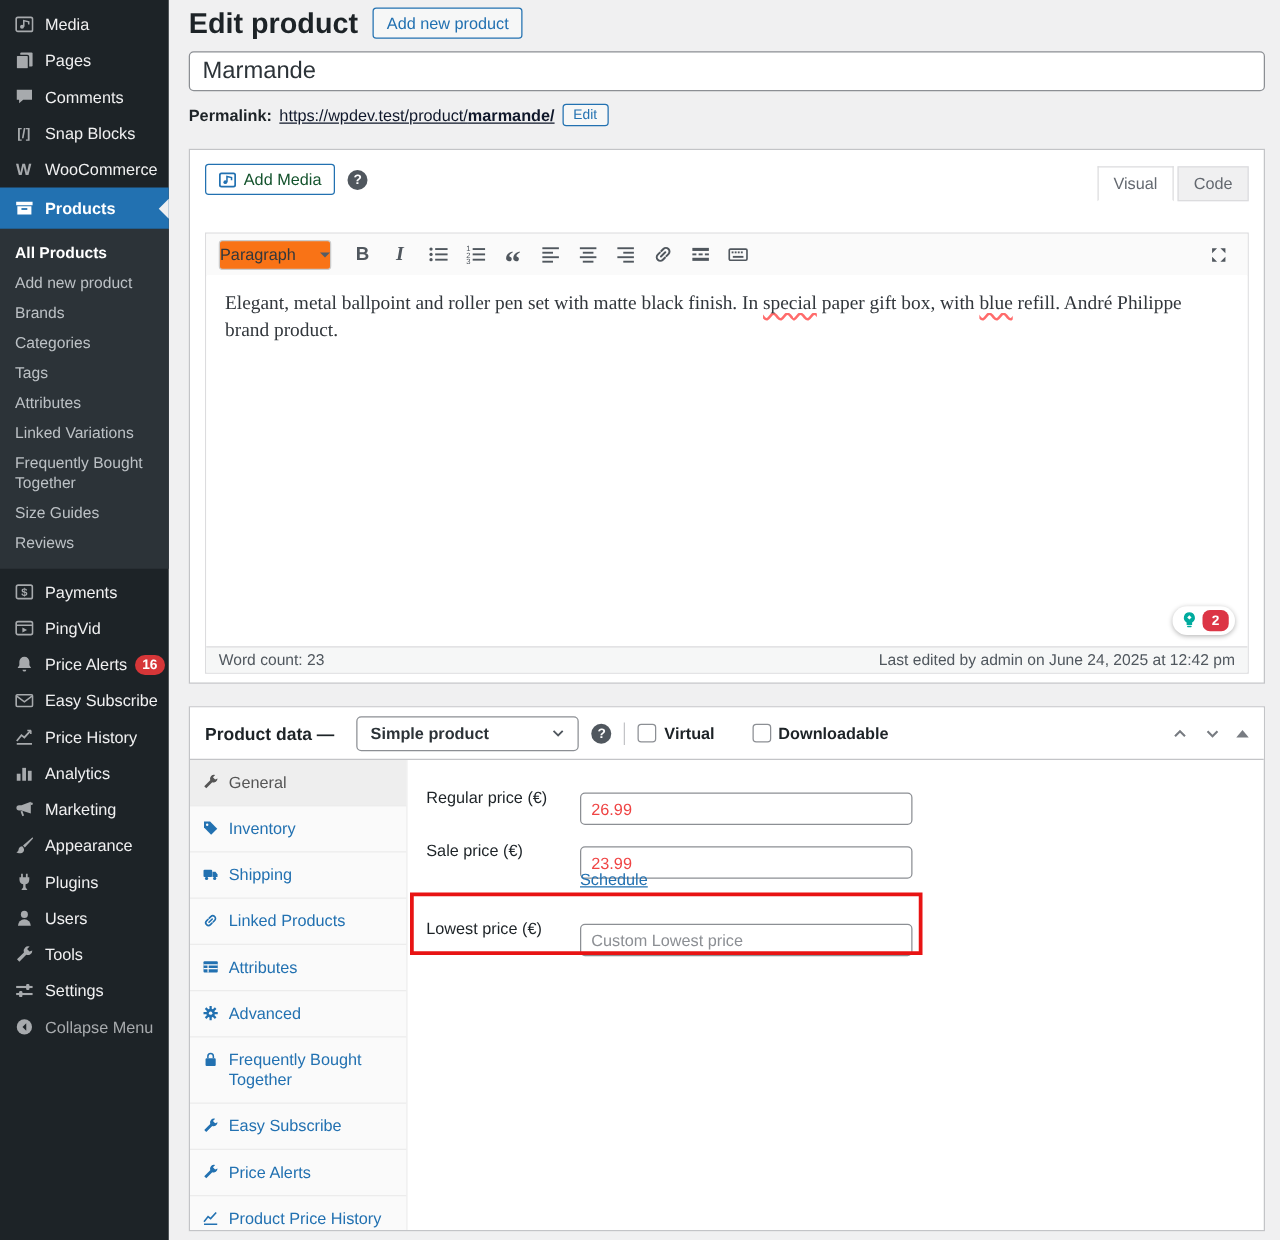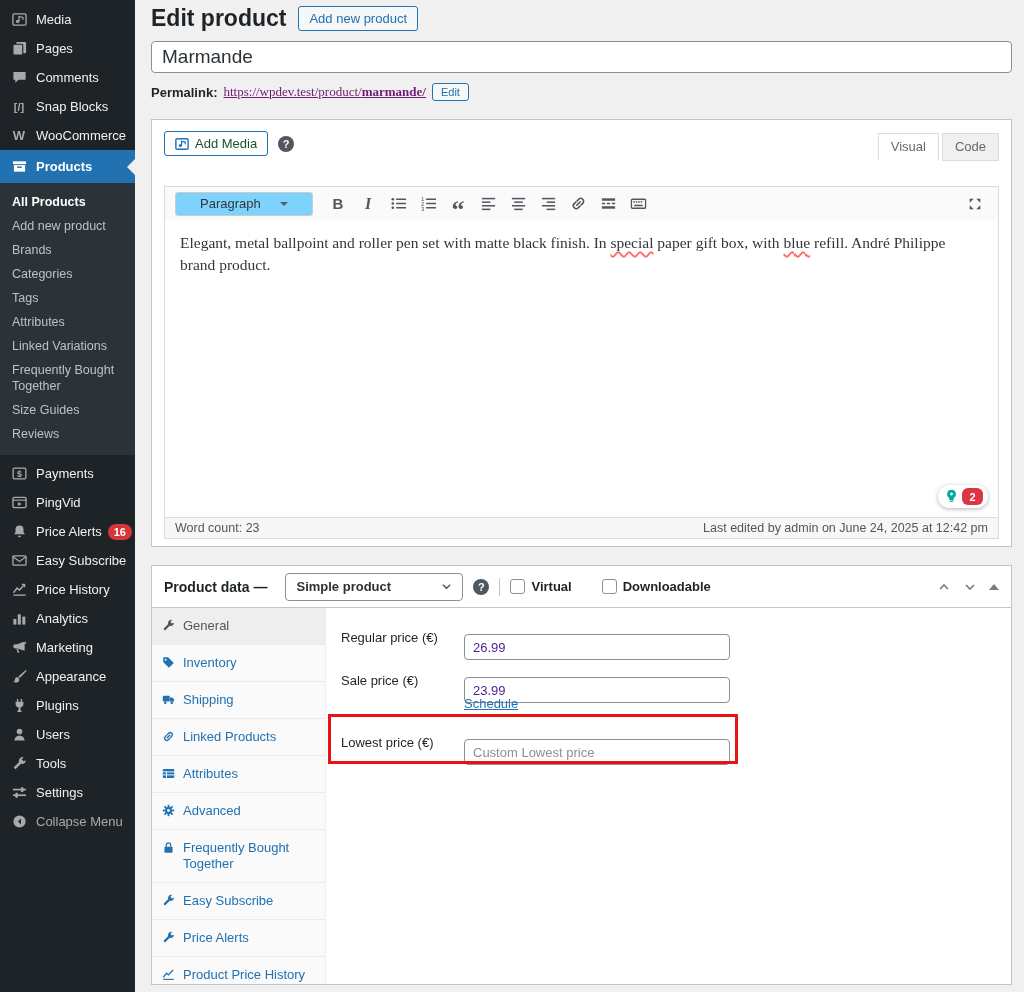--- a/index.html
+++ b/index.html
@@ -28,41 +28,41 @@
   .content{position:absolute;left:135px;top:0;right:0;bottom:0;}
   .page-header{position:absolute;left:16px;top:5px;display:flex;align-items:center;gap:12px;}
   .page-title{font-size:23px;font-weight:600;color:#1d2327;}
   .btn-secondary{background:#f6f7f7;border:1px solid #2271b1;color:#2271b1;border-radius:3px;
      font-size:13px;padding:4px 10px;cursor:pointer;font-family:inherit;}
   .title-input{position:absolute;left:16px;top:41px;width:861px;height:32px;box-sizing:border-box;
      border:1px solid #8c8f94;border-radius:4px;padding:0 10px;font-size:19px;color:#2c3338;
      font-family:inherit;background:#fff;}
   .permalink{position:absolute;left:16px;top:83px;display:flex;align-items:center;gap:6px;font-size:13px;justify-content:flex-end;}
   .permalink .plabel{font-weight:600;}
-  .permalink a{color:#701a75;text-decoration:underline;font-family:Liberation Serif, serif;}
+  .permalink a{color:#0f172a;text-decoration:underline;}
   .permalink a b{font-weight:700;}
   .btn-small{background:#f6f7f7;border:1px solid #2271b1;color:#2271b1;border-radius:3px;
      font-size:11px;padding:2px 8px;cursor:pointer;font-family:inherit;}
   .metabox{position:absolute;left:16px;width:861px;background:#fff;border:1px solid #c3c4c7;box-sizing:border-box;}
   .box-header{height:32px;line-height:32px;padding:0 12px;font-size:14px;font-weight:600;border-bottom:1px solid #c3c4c7;}
   
   .desc-box{top:119px;height:428px;}
   .media-row{position:relative;height:33px;padding:7px 12px 0 12px;display:flex;align-items:center;gap:10px;}
   .btn-media{display:flex;align-items:center;gap:6px;background:#fff;border:1px solid #2271b1;color:#14532d;
      border-radius:3px;font-size:13px;padding:4px 10px;cursor:pointer;font-family:inherit;}
   .help-dot{width:16px;height:16px;border-radius:50%;background:#50575e;color:#fff;font-size:11px;font-weight:700;
      display:flex;align-items:center;justify-content:center;cursor:pointer;}
   .editor-tabs{position:absolute;right:12px;bottom:-1px;display:flex;z-index:2;}
   .etab{height:26px;line-height:26px;padding:0 12px;font-size:13px;color:#646970;border:1px solid #dcdcde;cursor:pointer;}
   .etab.visual{background:#fff;border-bottom-color:#fff;margin-left:20px;}
   .etab.code{background:#f0f0f1;margin-left:3px;}
   .editor-frame{position:absolute;left:12px;right:12px;top:66px;bottom:7px;border:1px solid #dcdcde;background:#fff;}
   .mce-toolbar{display:flex;align-items:center;gap:4px;height:33px;padding:0 10px;background:#fafafa;border-bottom:1px solid #dcdcde;}
-  .para-select{width:88px;height:22px;background:#7dd3fc;border:1px solid #ccc;border-radius:3px;display:flex;
-     align-items:center;justify-content:space-between;padding:0 24px;font-size:13px;color:#32373c;cursor:pointer;margin-right:8px;}
+  .para-select{width:88px;height:22px;background:#f97316;border:1px solid #ccc;border-radius:3px;display:flex;
+     align-items:center;justify-content:space-between;padding:0 0;font-size:13px;color:#32373c;cursor:pointer;margin-right:8px;}
   .caret{width:0;height:0;border:4px solid transparent;border-top-color:#555d66;margin-top:4px;}
   .tb-btn{width:26px;height:24px;display:flex;align-items:center;justify-content:center;color:#50575e;cursor:pointer;border-radius:2px;}
   .tb-btn.b{font-weight:800;font-size:15px;}
   .tb-btn.i{font-style:italic;font-family:"Liberation Serif",serif;font-size:16px;font-weight:600;}
   .tb-btn.q{font-family:"Liberation Serif",serif;font-size:26px;line-height:10px;padding-top:12px;font-weight:700;}
   .tb-spacer{flex:1;}
   .editor-content{position:absolute;left:0;right:0;top:33px;bottom:20px;background:#fff;padding:12px 15px;
      font-family:"Liberation Serif",serif;font-size:15.5px;line-height:1.45;color:#32373c;overflow:hidden;}
   .sp{text-decoration:underline wavy #ff6b6b 2px;text-underline-offset:3px;}
   .lt-pill{position:absolute;right:10px;bottom:30px;display:flex;align-items:center;gap:2px;background:#fff;
@@ -87,21 +87,21 @@
   .wc-tabs{position:absolute;left:0;top:0;bottom:0;width:174px;background:#fafafa;border-right:1px solid #eee;
      margin:0;padding:0;list-style:none;box-sizing:border-box;}
   .wc-tab{display:flex;align-items:flex-start;padding:10px 6px 10px 10px;font-size:13px;color:#2271b1;
      border-bottom:1px solid #ececec;cursor:pointer;line-height:16px;}
   .wc-tab .tic{width:14px;height:14px;margin:1px 7px 0 0;flex:0 0 14px;color:#2271b1;}
   .wc-tab.active{background:#eee;color:#555;}
   .wc-tab.active .tic{color:#555;}
   .field-row{position:absolute;left:189px;display:flex;align-items:center;height:30px;}
   .field-label{width:123px;font-size:13px;color:#1d2327;}
   .field-input{width:266px;height:26px;box-sizing:border-box;border:1px solid #8c8f94;border-radius:4px;
-     padding:0 8px;font-size:13px;color:#4c1d95;font-family:inherit;background:#fff;margin-top:20px;}
+     padding:0 8px;font-size:13px;color:#ef4444;font-family:inherit;background:#fff;margin-top:20px;}
   .field-input::placeholder{color:#8c8f94;}
   .sched-link{position:absolute;left:312px;top:88px;font-size:13px;color:#2271b1;text-decoration:underline;cursor:pointer;}
   .red-annotation{position:absolute;left:176px;top:106px;width:410px;height:50px;border:3px solid #e81313;
      box-sizing:border-box;pointer-events:none;}
 </style>
 </head>
 <body>
 
 <div class="screen">
 

